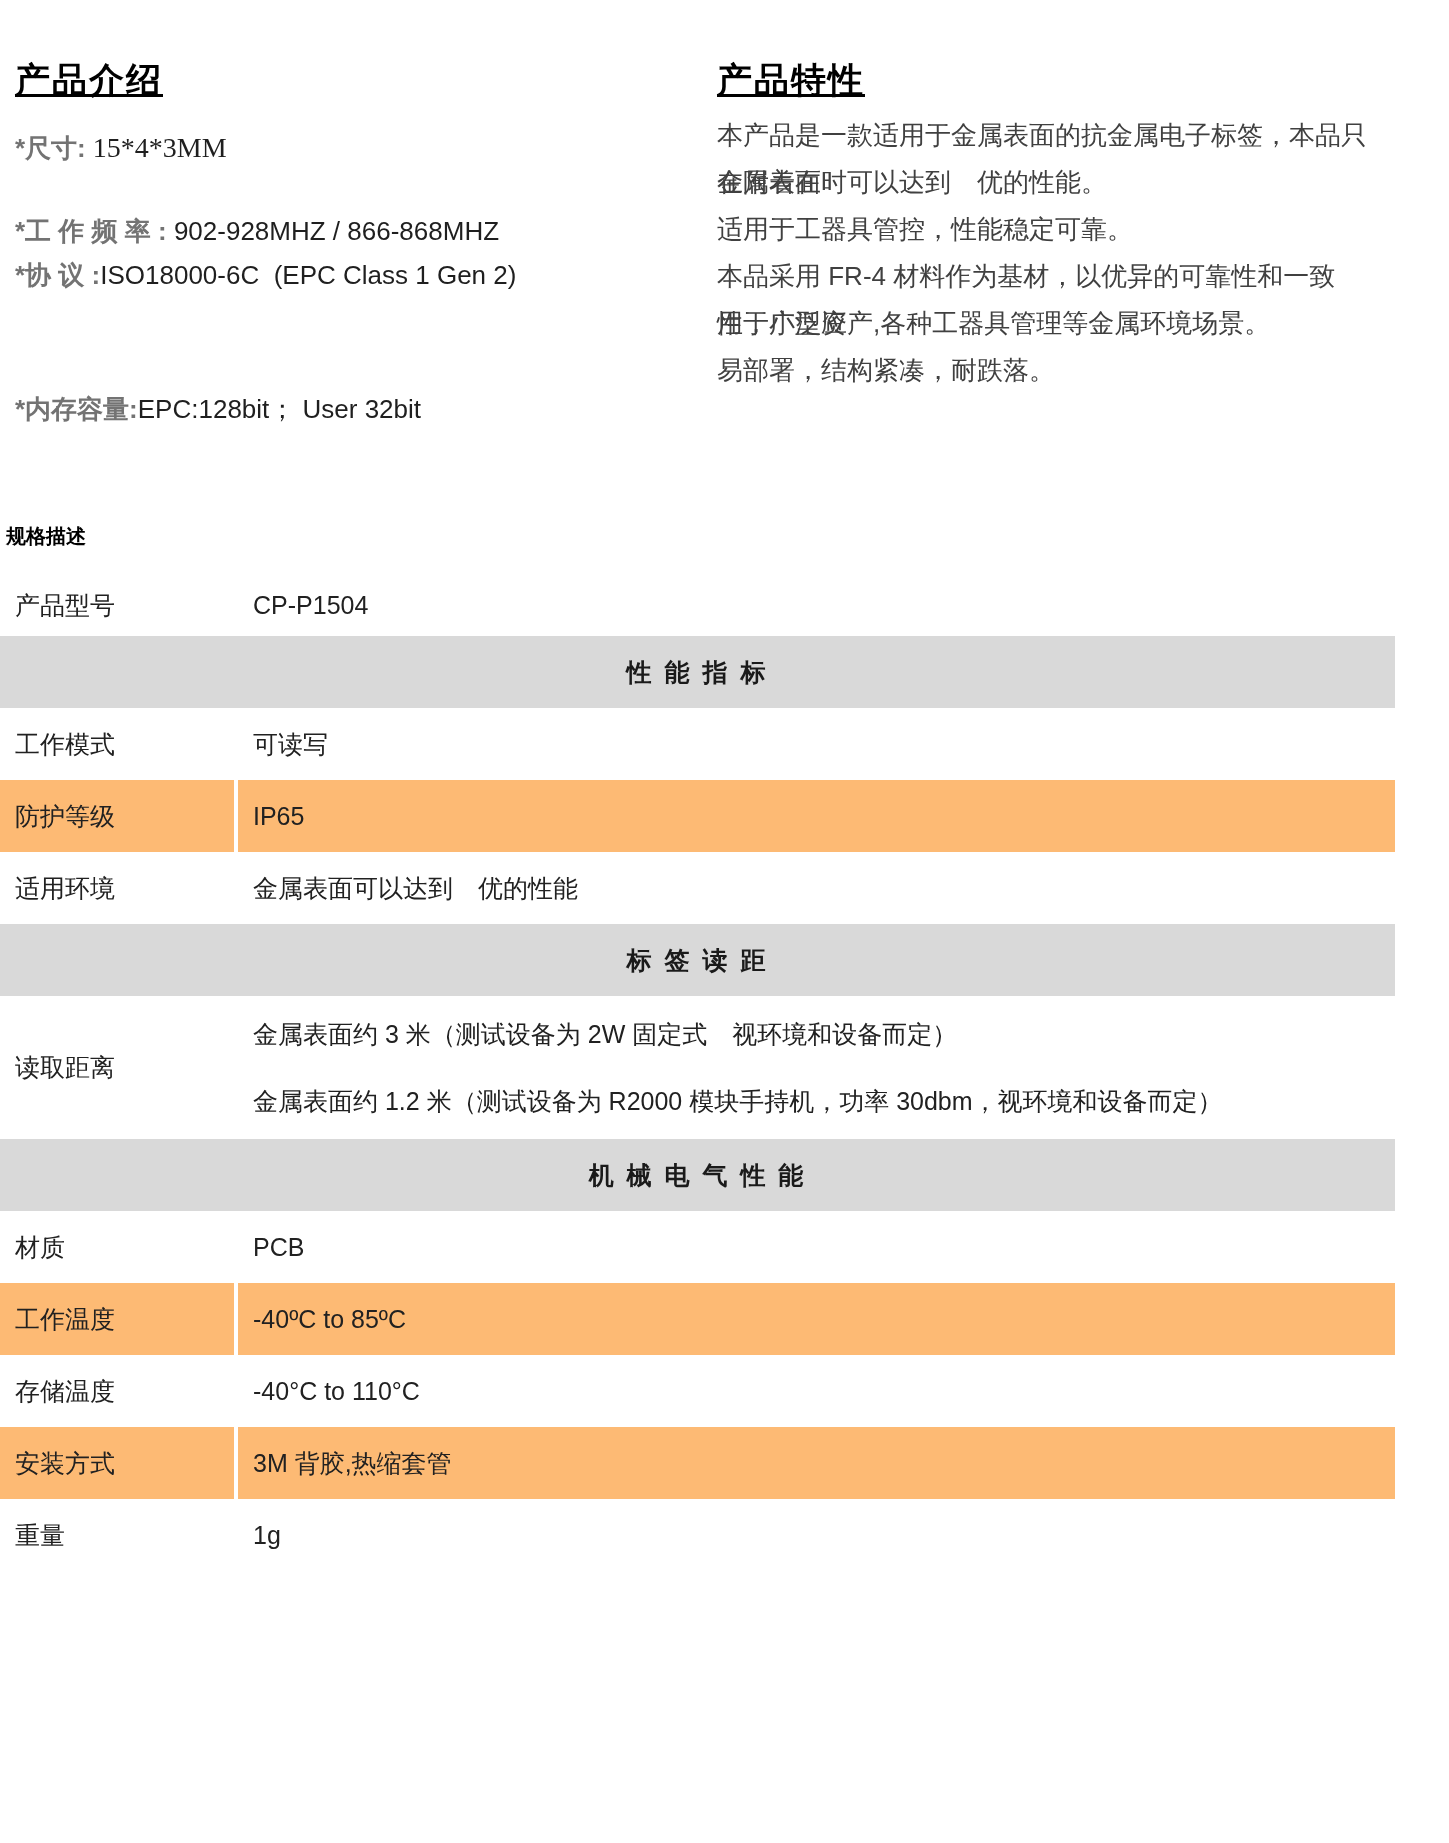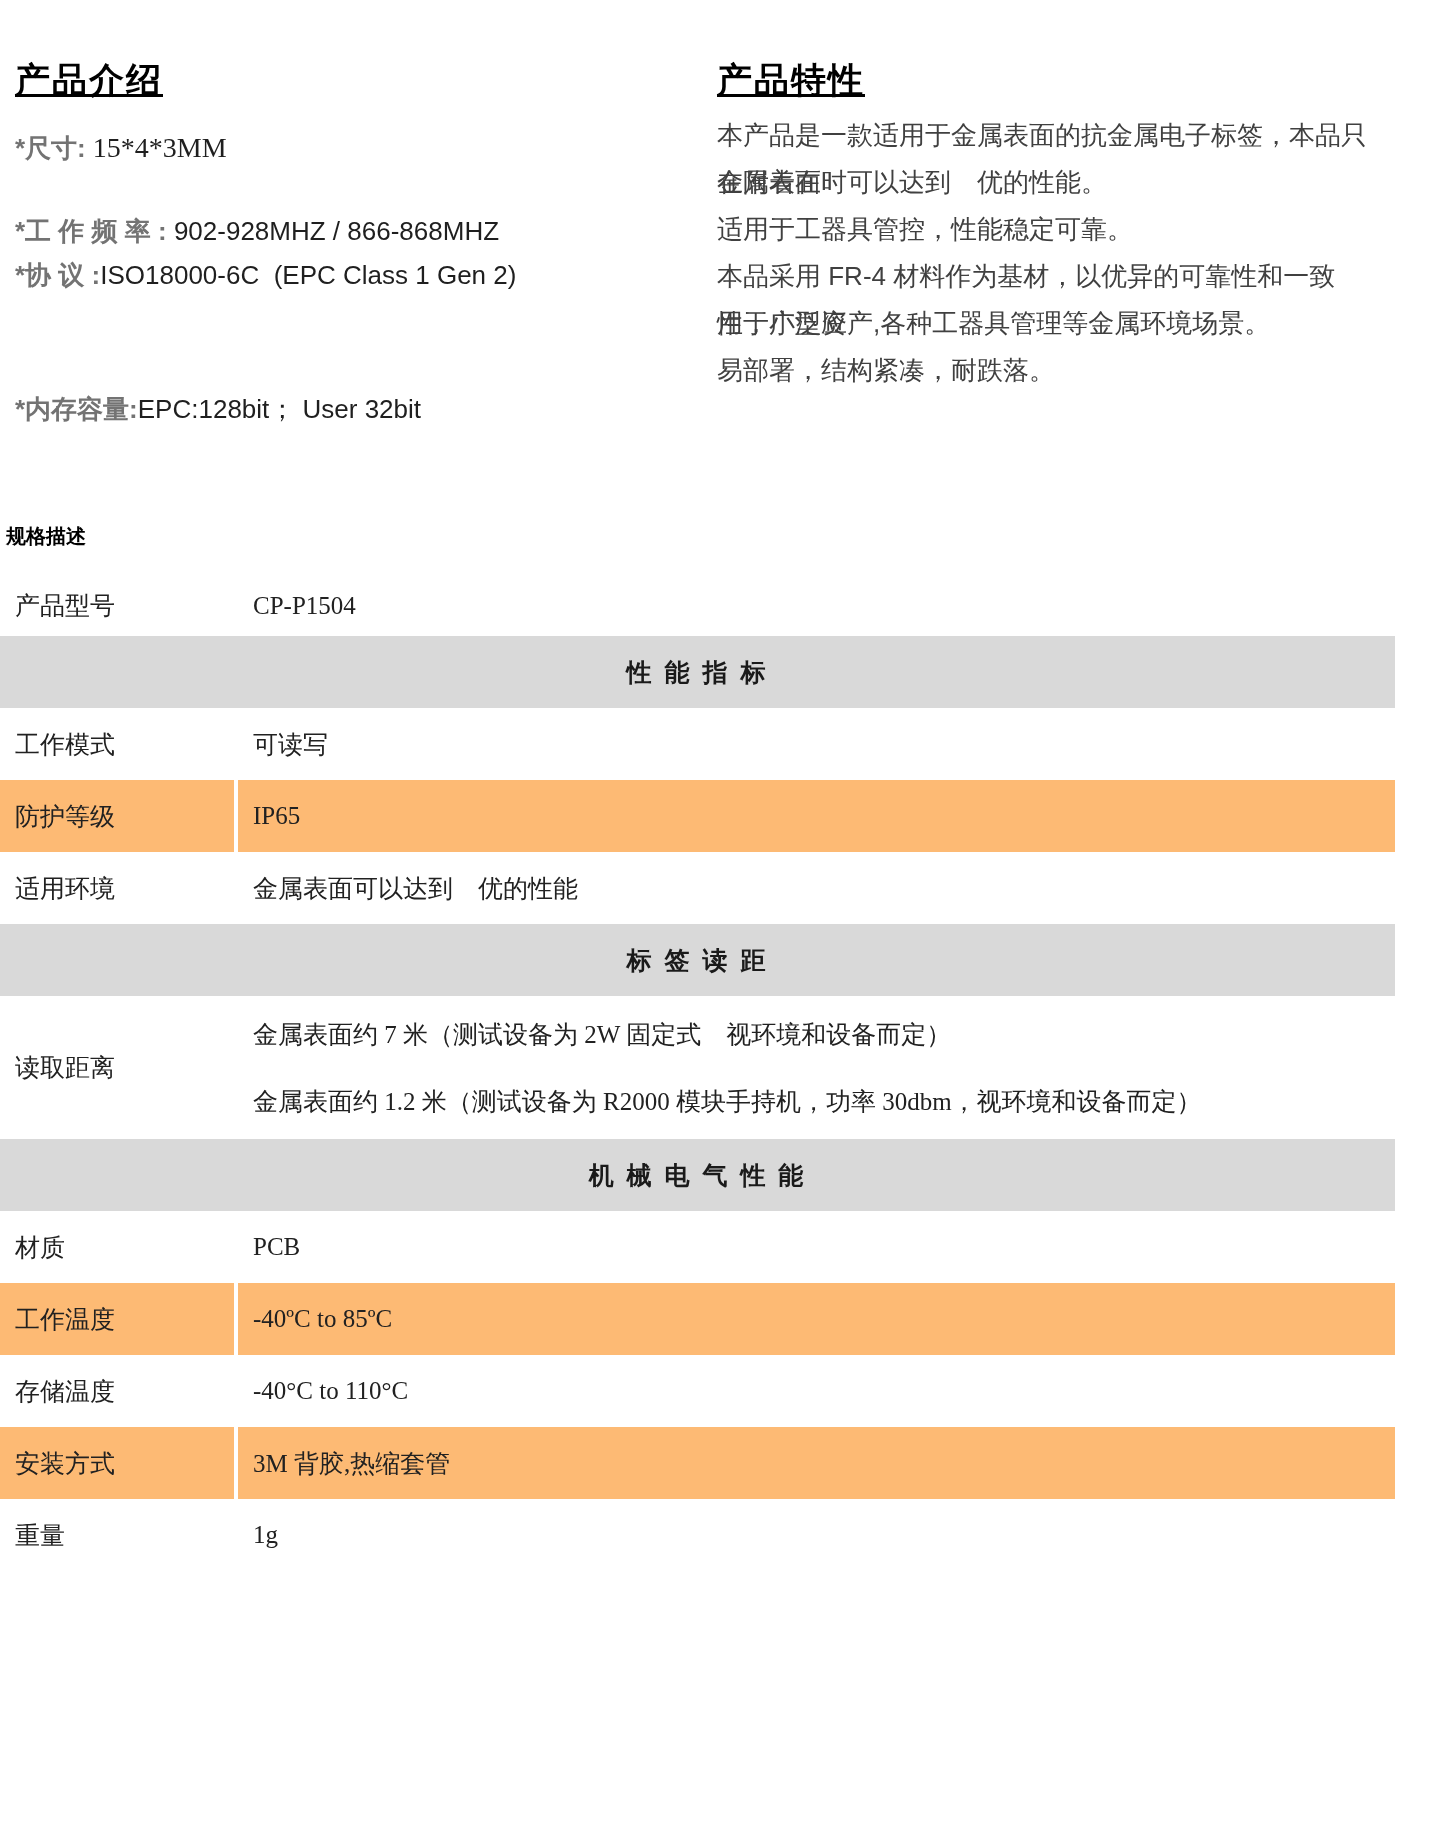--- a/index.html
+++ b/index.html
@@ -57,21 +57,21 @@
   .trow{display:flex;align-items:center;}
   .trow .cell-label{
     flex:0 0 238px;box-sizing:border-box;
     padding-left:15px;align-self:stretch;
     display:flex;align-items:center;
     border-right:4px solid #ffffff;
   }
   .trow .cell-value{
     flex:1 1 auto;box-sizing:border-box;
     padding-left:15px;align-self:stretch;
-    display:flex;align-items:center;font-family:Liberation Serif, serif;
+    display:flex;align-items:center;
   }
   .trow.h61{height:61px;}
   .trow.h72{height:72px;}
   .trow.h143{height:143px;}
   .trow.shaded .cell-label,
   .trow.shaded .cell-value{background:#fdba74;}
   .band{
     height:72px;background:#d9d9d9;
     display:flex;align-items:center;justify-content:center;
     font-size:25px;font-weight:bold;color:#1a1a1a;
@@ -132,21 +132,21 @@
     <div class="trow h72">
       <div class="cell-label" data-bind="spec_table.sections.0.rows.2.label">适用环境</div>
       <div class="cell-value" data-bind="spec_table.sections.0.rows.2.value">金属表面可以达到　优的性能</div>
     </div>
 
     <div class="band" data-bind="spec_table.sections.1.header">标 签 读 距</div>
 
     <div class="trow h143">
       <div class="cell-label" data-bind="spec_table.sections.1.rows.0.label">读取距离</div>
       <div class="cell-value multi">
-        <div class="vline" data-bind="spec_table.sections.1.rows.0.values.0">金属表面约 7 米（测试设备为 2W 固定式　视环境和设备而定）</div>
+        <div class="vline" data-bind="spec_table.sections.1.rows.0.values.0">金属表面约 3 米（测试设备为 2W 固定式　视环境和设备而定）</div>
         <div class="vline" data-bind="spec_table.sections.1.rows.0.values.1">金属表面约 1.2 米（测试设备为 R2000 模块手持机，功率 30dbm，视环境和设备而定）</div>
       </div>
     </div>
 
     <div class="band" data-bind="spec_table.sections.2.header">机 械 电 气 性 能</div>
 
     <div class="trow h72">
       <div class="cell-label" data-bind="spec_table.sections.2.rows.0.label">材质</div>
       <div class="cell-value" data-bind="spec_table.sections.2.rows.0.value">PCB</div>
     </div>

